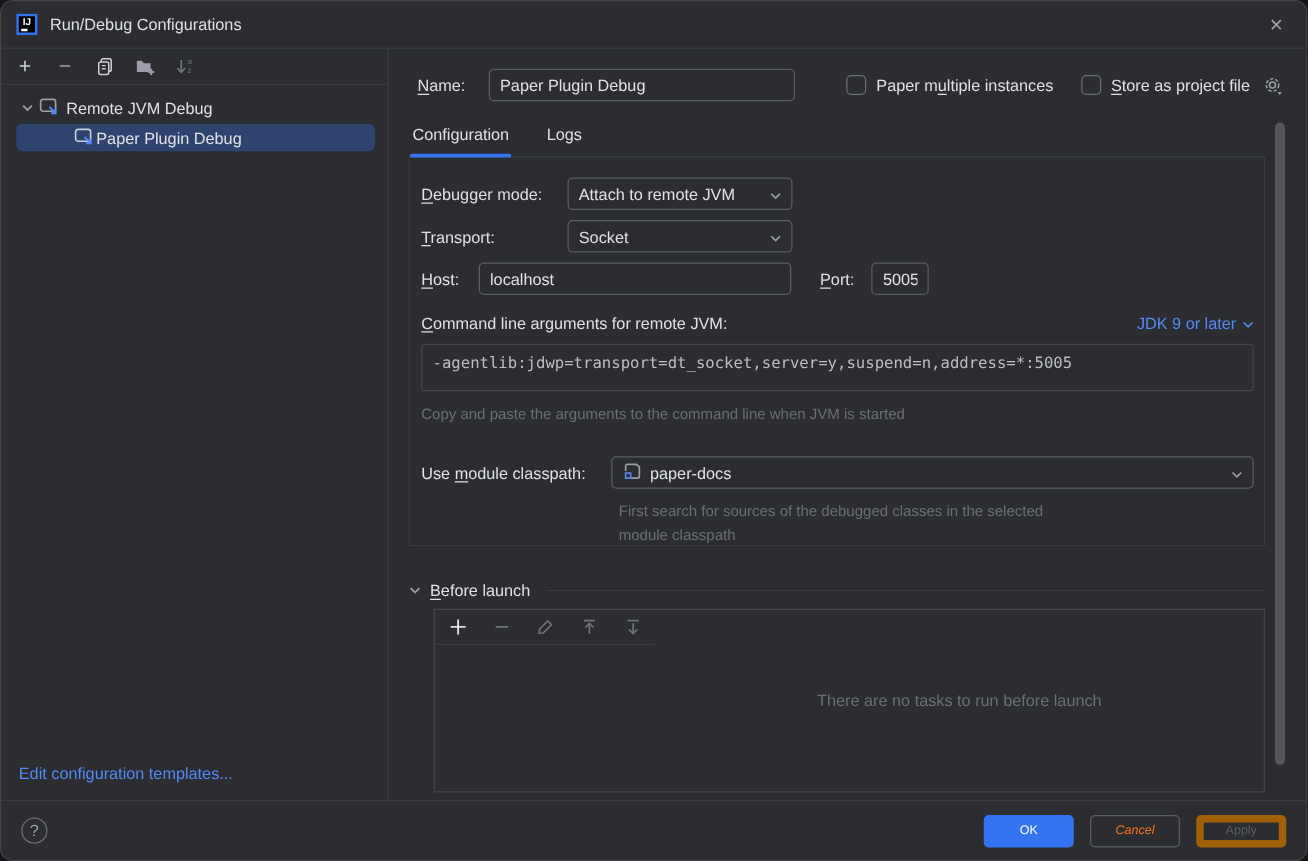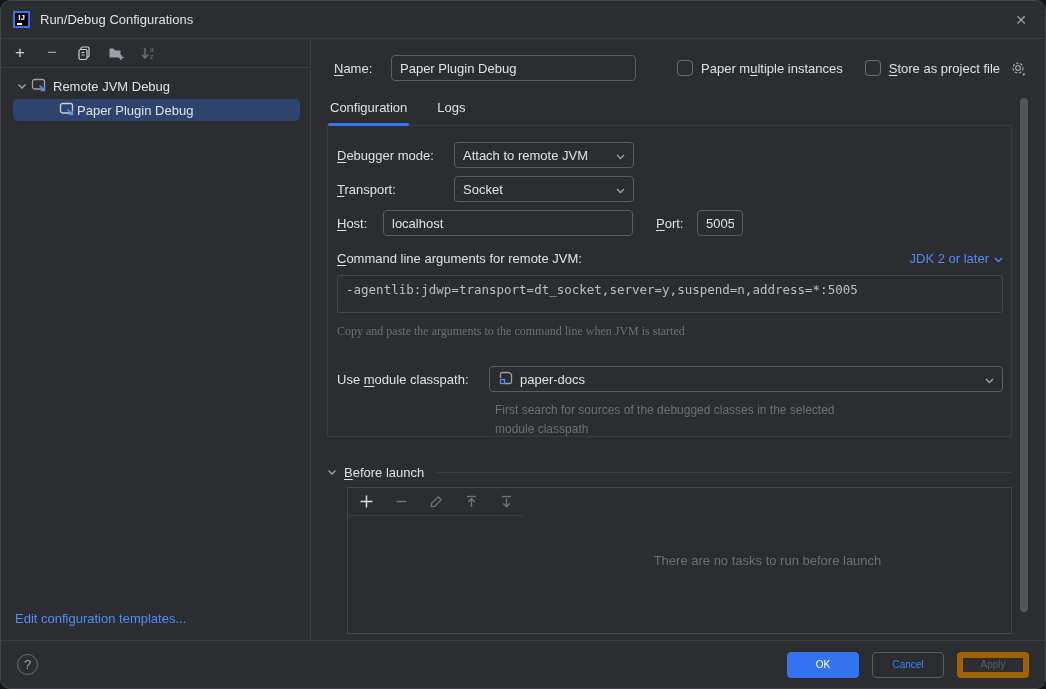--- a/index.html
+++ b/index.html
@@ -53,38 +53,38 @@
   .combo .val { flex:1; color:#DFE1E5; white-space:nowrap; overflow:hidden; }
   .combo-180 { width:180px; }
   .host-input { width:250px; margin-left:0; }
   .host-lbl { width:46px; flex:0 0 46px; }
   .port-lbl { margin-left:23px; width:41px; }
   .port-input { width:46px; }
   .cmd-label-row { display:flex; align-items:center; margin-top:15px; }
   .jdk-select { margin-left:auto; color:#548AF7; display:flex; align-items:center; gap:5px; cursor:default; }
   .args-box { margin-top:9px; height:38px; border:1px solid #43454A; border-radius:3px; padding:6px 8px; font-family:"DejaVu Sans Mono", monospace; font-size:12.5px; color:#BCBEC4; overflow:hidden; white-space:nowrap; }
   .hint { color:#6B6E75; font-size:12px; }
-  .args-hint { margin-top:11px;font-family:Liberation Serif, serif; }
+  .args-hint { margin-top:11px; }
   .cp-row { margin-top:27px; display:flex; align-items:center; }
   .cp-row .flabel { width:152px; flex:0 0 152px; }
   .cp-combo { flex:1; }
   .cp-hint { margin:9px 0 0 158px; line-height:1.55; }
   
   .bl-header { margin:28px 33px 0 16px; display:flex; align-items:center; gap:7px; }
   .bl-header .rule { flex:1; height:1px; background:#393B40; margin-left:6px; }
   .bl-box { margin:7px 33px 6px 36px; flex:1; border:1px solid #43454A; display:flex; min-height:0; }
   .bl-toolbar { height:28px; flex:0 0 28px; border-bottom:1px solid #393B40; display:flex; align-items:center; gap:17px; padding:0 9px; }
   .bl-empty { flex:1; display:flex; align-items:center; justify-content:center; color:#6B6E75; }
   
   .footer { height:48px; flex:0 0 48px; border-top:1px solid #393B40; display:flex; align-items:center; padding:0 16px; }
   .help-circle { width:21px; height:21px; border:1.5px solid #6B6E75; border-radius:50%; color:#9DA0A8; display:flex; align-items:center; justify-content:center; font-size:13px; }
   .buttons { margin-left:auto; display:flex; gap:13px; }
   .btn { height:26px; min-width:72px; border-radius:4px; font-size:10px; font-family:"Liberation Sans", sans-serif; display:flex; align-items:center; justify-content:center; padding:0 14px; cursor:default; }
   .btn-primary { background:#3574F0; color:#fff; border:1px solid #3574F0; }
-  .btn-secondary { background:transparent; color:#3b82f6; border:1px solid #5A5D63; }
+  .btn-secondary { background:transparent; color:#f97316; border:1px solid #5A5D63;font-style:italic; }
   .btn-disabled { background:transparent; color:#5A5D63; border:6px solid #a16207; }
   
   .scroll-thumb { position:absolute; right:17px; top:97px; width:8px; height:514px; background:#54565A; border-radius:4px; }
 </style>
 </head>
 <body>
 
 <div class="dialog">
 
   <div class="titlebar">
@@ -212,21 +212,21 @@
         <div class="frow">
           <span class="host-lbl"><span class="mn">H</span><span>ost:</span></span>
           <input class="text-input host-input" value="localhost" style="">
           <span class="port-lbl"><span class="mn">P</span><span>ort:</span></span>
           <input class="text-input port-input" value="5005" style="">
         </div>
 
         <div class="cmd-label-row">
           <span><span class="mn">C</span><span>ommand line arguments for remote JVM:</span></span>
           <span class="jdk-select">
-            <span>JDK 2 or later</span>
+            <span>JDK 9 or later</span>
             <span><svg width="9" height="6" viewBox="0 0 9 6">
                   <polyline points="1,1 4.5,4.5 8,1" fill="none" stroke="#548AF7" stroke-width="1.4"></polyline>
                 </svg></span>
           </span>
         </div>
 
         <div class="args-box">-agentlib:jdwp=transport=dt_socket,server=y,suspend=n,address=*:5005</div>
         <div class="hint args-hint">Copy and paste the arguments to the command line when JVM is started</div>
 
         <div class="cp-row">

